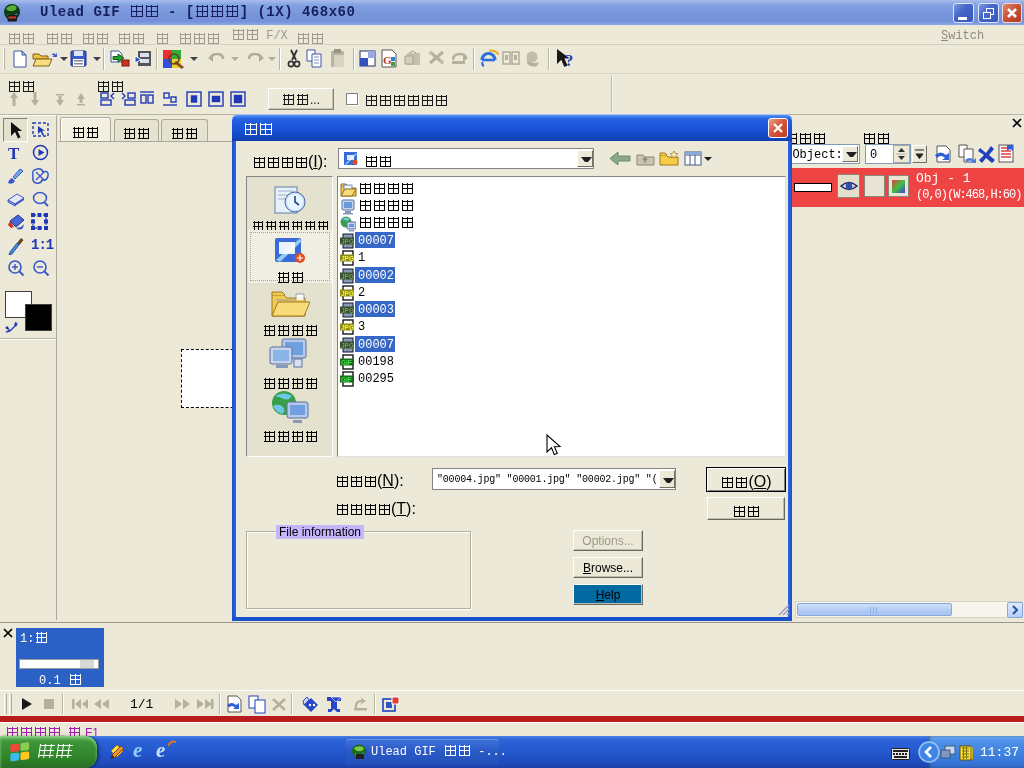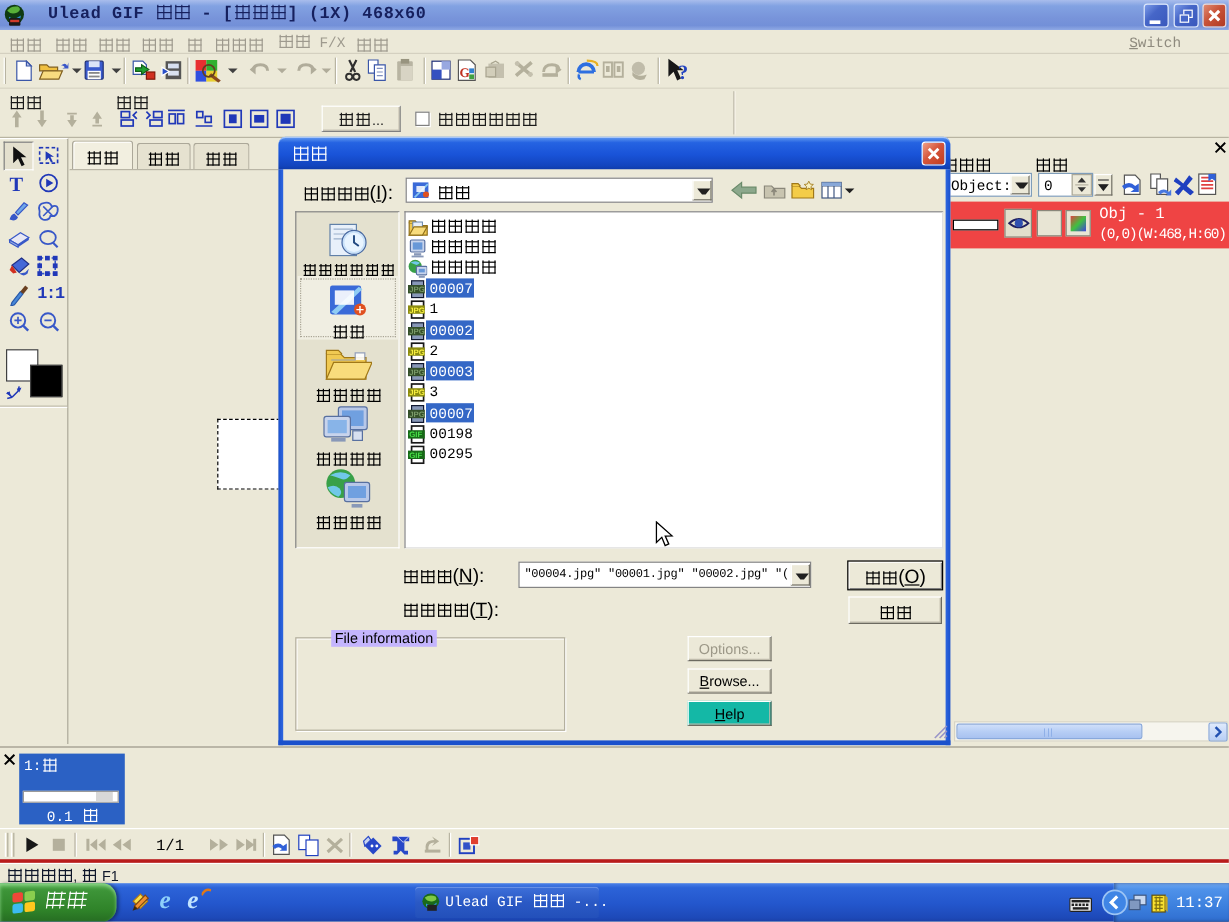--- a/index.html
+++ b/index.html
@@ -442,21 +442,21 @@
       <path d="M3 13 q-2 -9 7 -9 l-2 -3 6 4 -6 4 2 -3 q-6 0 -5 7z" fill="#b4b09c"></path>
       <rect x="2" y="12" width="13" height="2.5" fill="#b4b09c"></rect>
     </svg>
  <div class="abs" style="left:374px;top:3px;width:2px;height:20px;border-left:1px solid #b8b4a2;border-right:1px solid #fff;"></div>
  <svg class="abs" style="left:382px;top:5px" width="18" height="17">
       <rect x="1" y="3" width="12" height="12" fill="none" stroke="#2040c0" stroke-width="1.6"></rect>
       <rect x="4" y="6" width="6" height="6" fill="#3050c8"></rect>
       <rect x="10" y="1" width="7" height="7" fill="#e04030" stroke="#fff"></rect>
     </svg>
 </div>
-<div class="abs" id="statusbar" style="left:0;top:716px;width:1024px;height:20px;border-top:3px solid #b91c1c;box-shadow:inset 0 1px 0 #fff;color:#0f172a;">
+<div class="abs" id="statusbar" style="left:0;top:716px;width:1024px;height:20px;border-top:6px solid #b91c1c;box-shadow:inset 0 1px 0 #fff;color:#a21caf;">
  <div class="abs" style="left:5px;top:4px;font-size:12px;"><span class="z"></span><span class="z"></span><span class="z"></span><span class="z"></span>, <span class="z"></span> F1</div>
 </div>
 <div class="abs" id="taskbar" style="left:0;top:736px;width:1024px;height:32px;background:linear-gradient(#4b81e8,#2c63d8 12%,#2356cc 55%,#1d49b8 90%,#1a40a8);">
  <div class="abs" style="left:0;top:0;width:97px;height:32px;border-radius:0 12px 12px 0;background:linear-gradient(#55b050,#3d9438 20%,#2f8329 70%,#266d22);box-shadow:inset 0 2px 3px #8cd488, 2px 0 3px rgba(0,0,0,.4);">
   <svg class="abs" style="left:9px;top:5px" width="22" height="21" viewBox="0 0 24 24">
         <g transform="skewY(-7)">
           <rect x="1" y="4" width="10" height="9" rx="2" fill="#ef4838"></rect>
           <rect x="12.5" y="4" width="10" height="9" rx="2" fill="#8ace4e"></rect>
           <rect x="1" y="14.5" width="10" height="9" rx="2" fill="#3cbcf0"></rect>
           <rect x="12.5" y="14.5" width="10" height="9" rx="2" fill="#ffc81e"></rect>
@@ -694,20 +694,20 @@
       </div>
  </div>
  <div class="abs" style="left:103px;top:386px;color:#000;"><span class="z"></span><span class="z"></span><span class="z"></span><span class="z"></span>(<span style="text-decoration:underline">T</span>):</div>
  <div class="abs" style="left:474px;top:353px;width:80px;height:25px;background:#ece9d8;border:1px solid #000;box-shadow:inset 1px 1px 0 #fff,inset -1px -1px 0 #808080;color:#000;text-align:center;padding-top:5px;"><span class="z"></span><span class="z"></span>(<span style="text-decoration:underline">O</span>)</div>
  <div class="abs" style="left:475px;top:383px;width:78px;height:23px;background:#ece9d8;border:1px solid #fff;border-right-color:#6c6a60;border-bottom-color:#6c6a60;box-shadow:inset -1px -1px 0 #c0bcac;color:#000;text-align:center;padding-top:4px;"><span class="z"></span><span class="z"></span></div>
 
  <div class="abs" style="left:14px;top:417px;width:225px;height:78px;border:1px solid #b4b09e;box-shadow:1px 1px 0 #fff,inset 1px 1px 0 #fff;"></div>
  <div class="abs" style="left:20px;top:411px;background:#c4b5fd;padding:0 3px;color:#000;font-size:12px;margin-left:24px;">File information</div>
  <div class="abs" style="left:341px;top:416px;width:70px;height:21px;background:#ece9d8;border:1px solid #fff;border-right-color:#6c6a60;border-bottom-color:#6c6a60;box-shadow:inset -1px -1px 0 #c0bcac;color:#9c9888;text-align:center;padding-top:3px;font-size:12px;">Options...</div>
  <div class="abs" style="left:341px;top:443px;width:70px;height:21px;background:#ece9d8;border:1px solid #fff;border-right-color:#6c6a60;border-bottom-color:#6c6a60;box-shadow:inset -1px -1px 0 #c0bcac;color:#000;text-align:center;padding-top:3px;font-size:12px;"><span style="text-decoration:underline">B</span>rowse...</div>
- <div class="abs" style="left:341px;top:470px;width:70px;height:21px;background:#14b8a6;border:1px solid #fff;border-right-color:#6c6a60;border-bottom-color:#6c6a60;box-shadow:inset -1px -1px 0 #c0bcac;color:#000;text-align:center;padding-top:3px;font-size:12px;"><span style="text-decoration:underline">H</span>elp</div>
+ <div class="abs" style="left:341px;top:470px;width:70px;height:21px;background:#0369a1;border:1px solid #fff;border-right-color:#6c6a60;border-bottom-color:#6c6a60;box-shadow:inset -1px -1px 0 #c0bcac;color:#000;text-align:center;padding-top:3px;font-size:12px;"><span style="text-decoration:underline">H</span>elp</div>
  <svg class="abs" style="left:546px;top:490px" width="12" height="12">
       <path d="M11 1 L1 11 M11 5 L5 11 M11 9 L9 11" stroke="#9a96c8" stroke-width="1.4"></path>
     </svg>
  <svg class="abs" style="left:314px;top:320px" width="17" height="24">
       <path d="M1 1 l0 17 4.5 -4.2 2.8 6.8 3 -1.3 -2.9 -6.6 5.6 -0.2z" fill="#fff" stroke="#000" stroke-width="1.1"></path>
     </svg>
 </div>
 
 </body></html>

